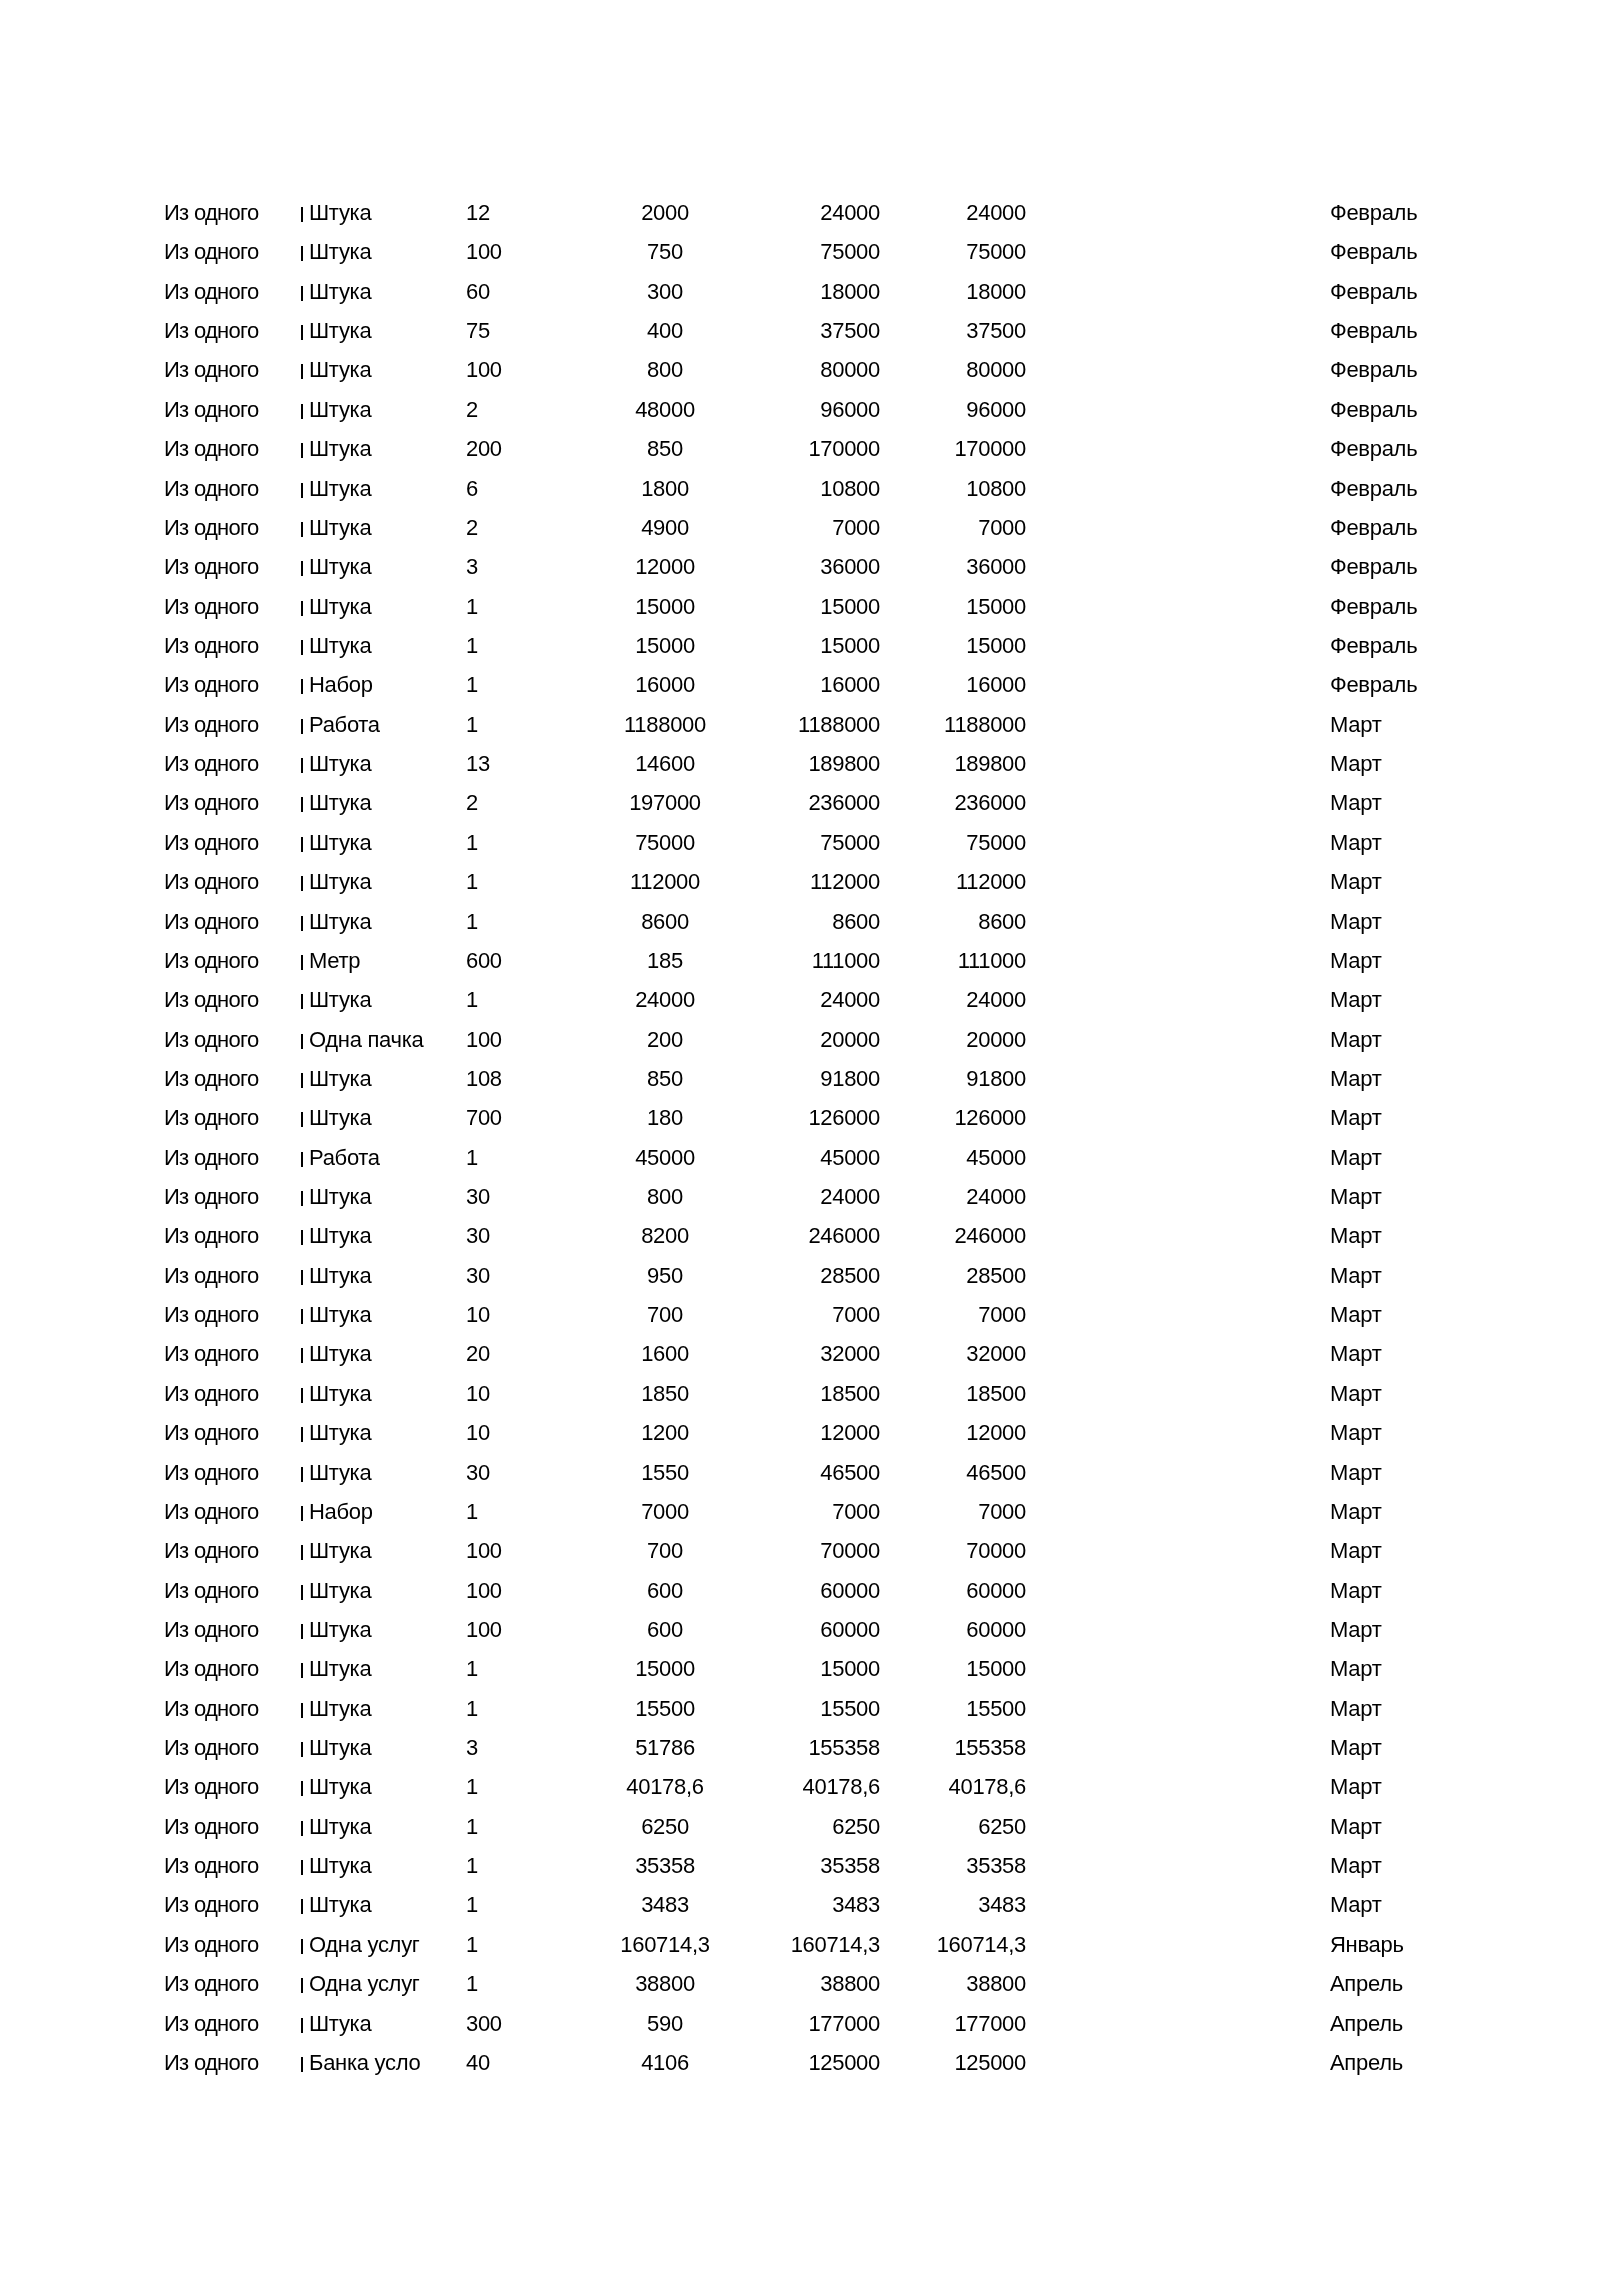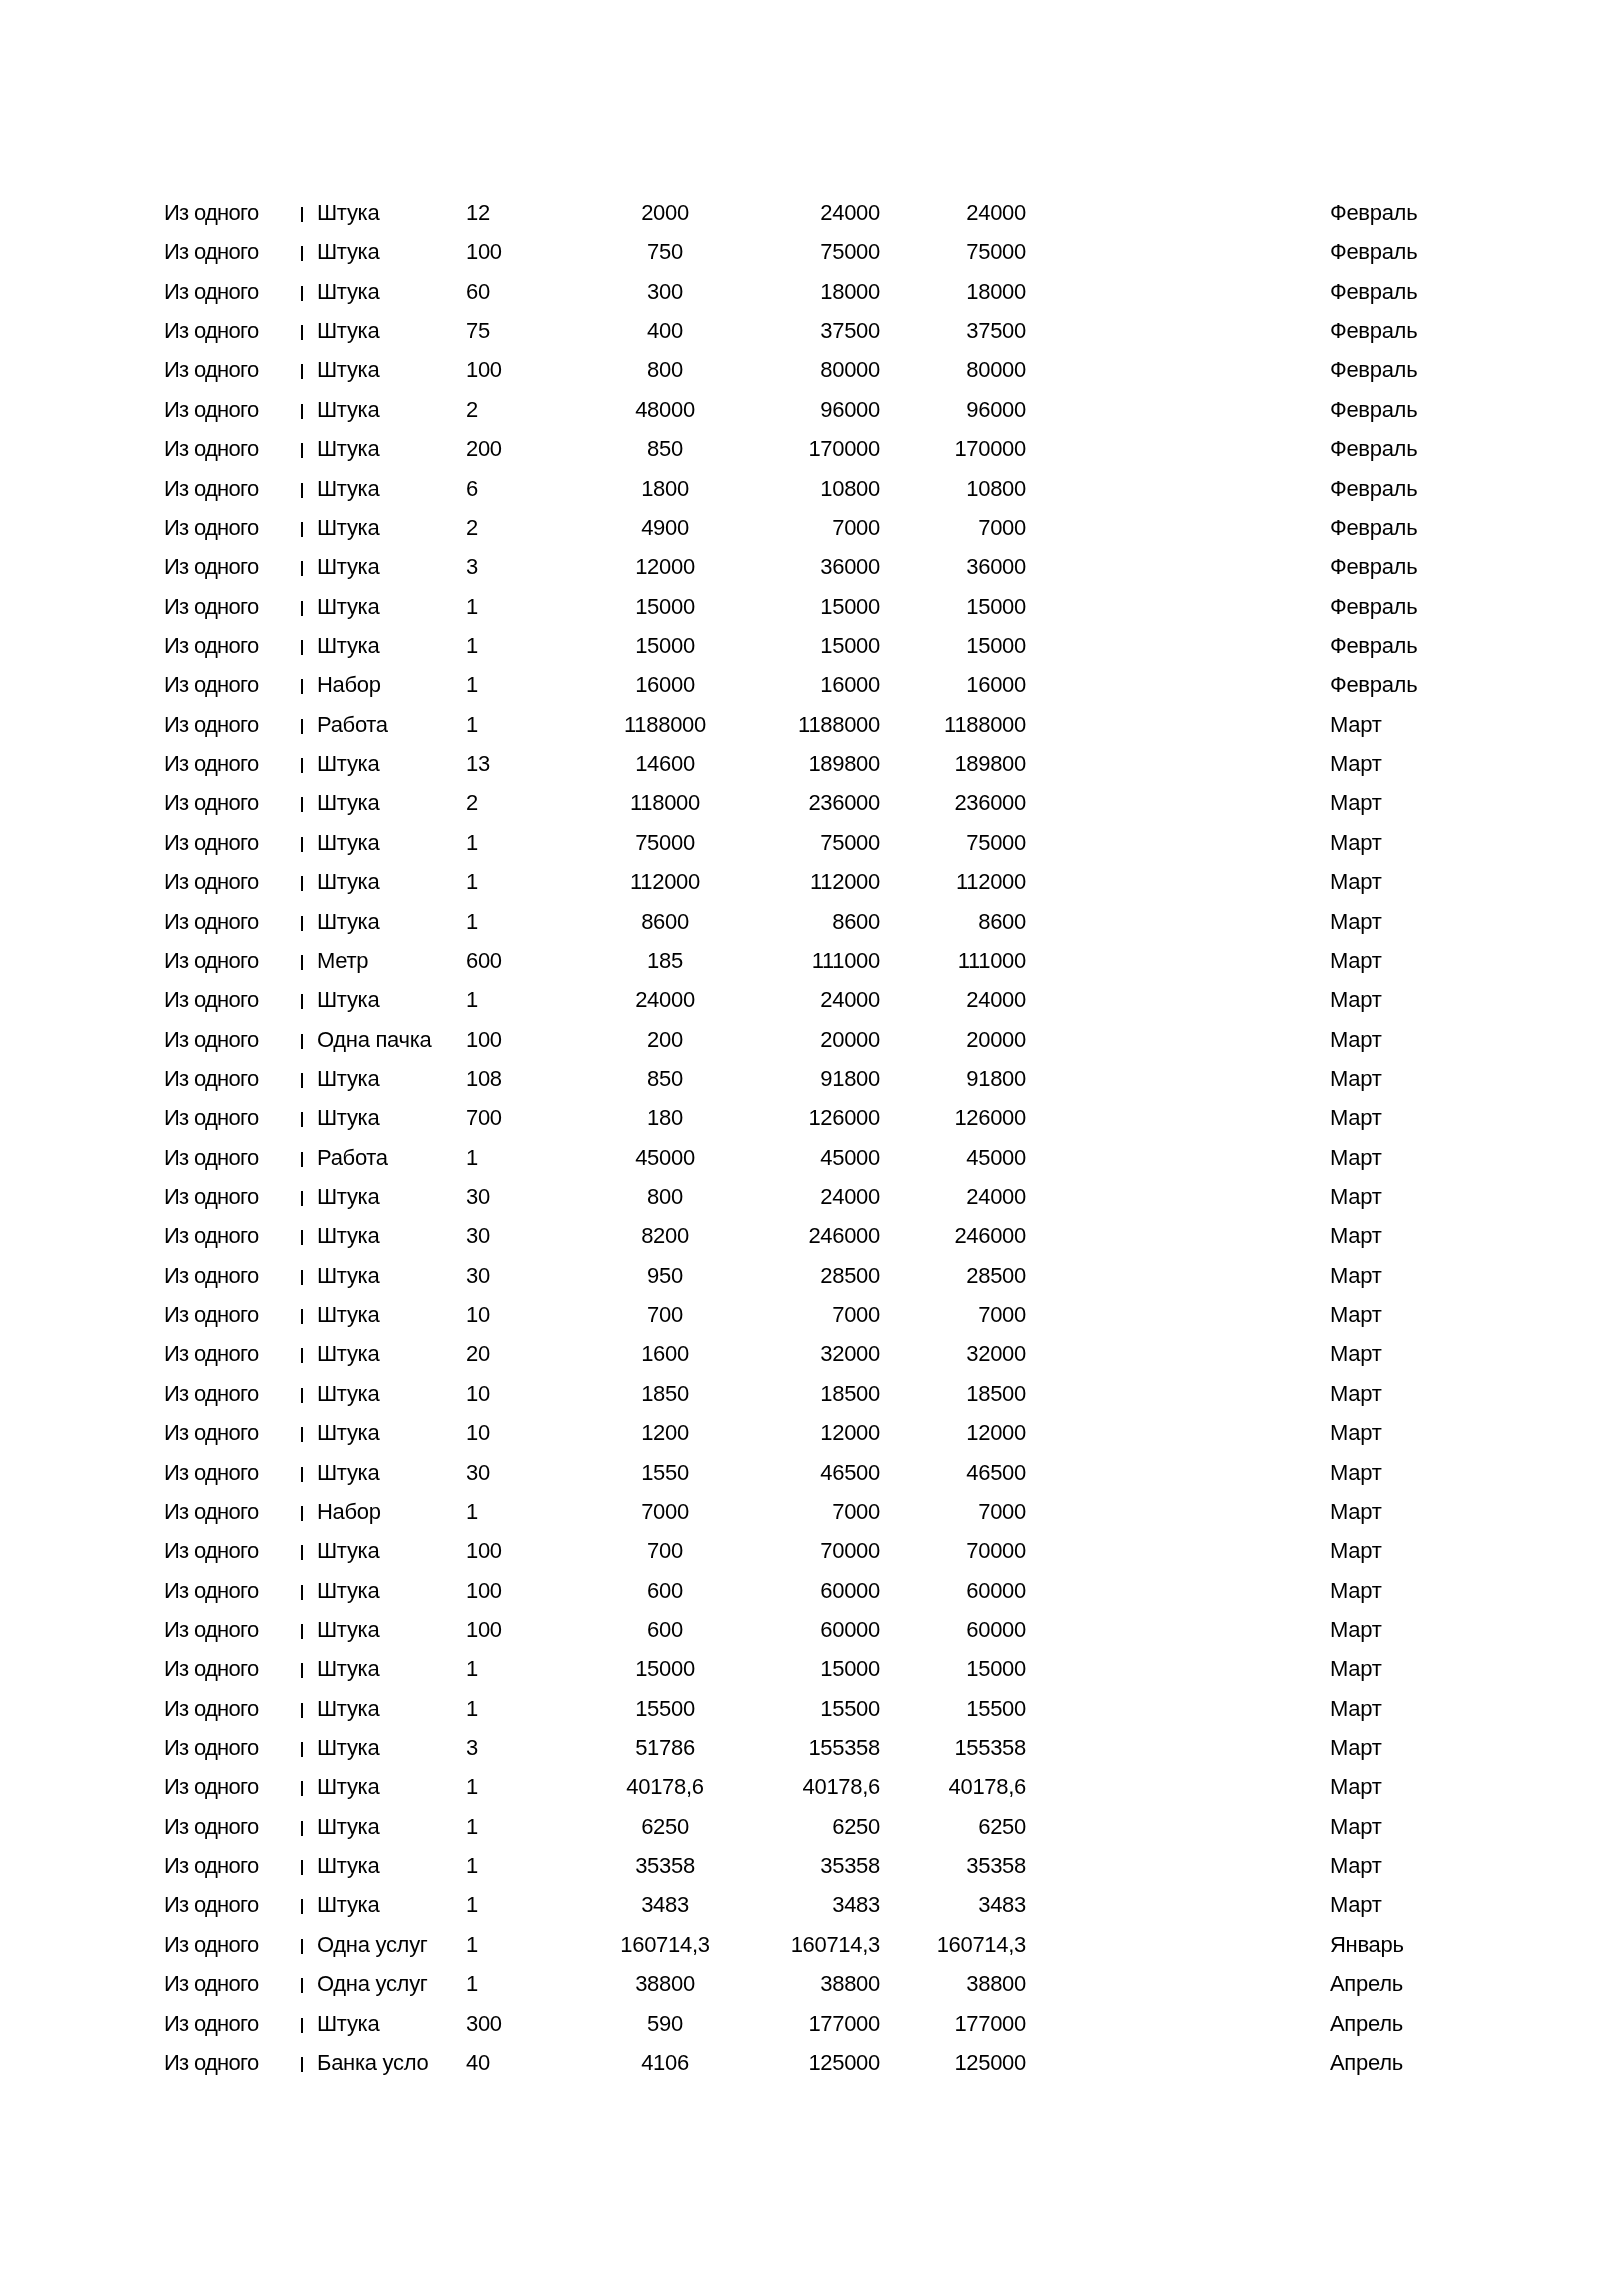--- a/index.html
+++ b/index.html
@@ -6,21 +6,21 @@
   body { width: 1623px; height: 2295px; position: relative; overflow: hidden; }
   .sheet { position: absolute; left: 8px; top: 0; width: 1623px; height: 2200px; }
   .row {
     position: absolute; left: 0; width: 1623px; height: 39px;
     font-family: "Liberation Sans", sans-serif;
     font-size: 22px; color: #000000; line-height: 39px;
   }
   .cell { position: absolute; top: 0; height: 39px; white-space: nowrap; overflow: hidden; }
   .c-name { left: 156px; width: 137px; letter-spacing: -0.7px; }
   .c-sep { left: 293px; width: 2px; top: 14.4px; height: 14.4px; background: #000; }
-  .c-unit { left: 301px; width: 136px; letter-spacing: -0.3px; margin-left: 8px; }
+  .c-unit { left: 301px; width: 136px; letter-spacing: -0.3px; }
   .c-qty { left: 458px; width: 122px; text-align: left; letter-spacing: -0.3px; }
   .c-price { left: 589px; width: 136px; text-align: center; letter-spacing: -0.3px; }
   .c-sum { left: 733px; width: 139px; text-align: right; letter-spacing: -0.3px; }
   .c-total { left: 877px; width: 141px; text-align: right; letter-spacing: -0.3px; }
   .c-month { left: 1322px; width: 196px; letter-spacing: -0.3px; }
 </style>
 </head>
 <body>
 
 <div class="sheet" id="sheet">
@@ -172,21 +172,21 @@
       <div class="cell c-price">14600</div>
       <div class="cell c-sum">189800</div>
       <div class="cell c-total">189800</div>
       <div class="cell c-month">Март</div>
     </div>
     <div class="row" style="top: 783px;">
       <div class="cell c-name">Из одного</div>
       <div class="cell c-sep"></div>
       <div class="cell c-unit">Штука</div>
       <div class="cell c-qty">2</div>
-      <div class="cell c-price">118000</div>
+      <div class="cell c-price">197000</div>
       <div class="cell c-sum">236000</div>
       <div class="cell c-total">236000</div>
       <div class="cell c-month">Март</div>
     </div>
     <div class="row" style="top: 823px;">
       <div class="cell c-name">Из одного</div>
       <div class="cell c-sep"></div>
       <div class="cell c-unit">Штука</div>
       <div class="cell c-qty">1</div>
       <div class="cell c-price">75000</div>

